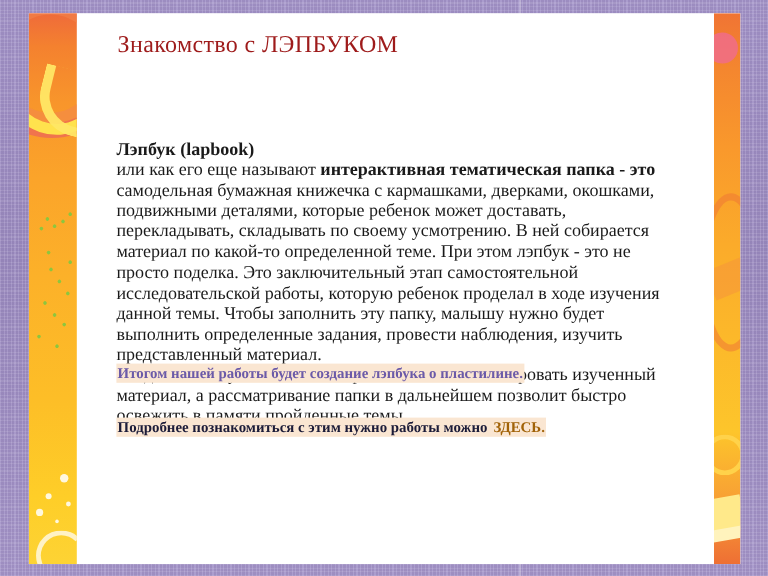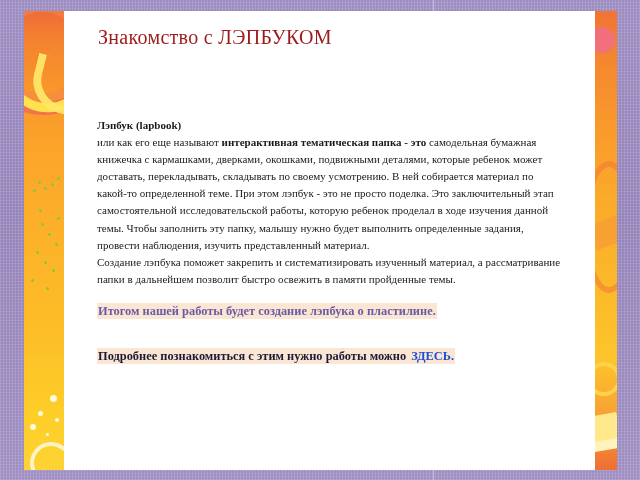--- a/index.html
+++ b/index.html
@@ -221,21 +221,21 @@
     font-weight: bold;
     color: #101010;
   }
 
   #body-text {
     position: absolute;
     left: 33px;
     top: 106px;
     width: 468px;
     font-family: "Liberation Serif", serif;
-    font-size: 11px;
+    font-size: 15px;
     line-height: 17.1px;
     color: #1a1a1a;
     text-align: left;
   }
   #body-text .lead {
     font-weight: bold;
   }
   #body-text .em {
     font-weight: bold;
     text-align: center;
@@ -269,21 +269,21 @@
     font-weight: bold;
   }
   #more-line-wrap {
     margin-top: 28px;
   }
   #more-line {
     color: #1b1b38;
     font-weight: bold;
   }
   #here-link {
-    color: #1d4ed8;
+    color: #a16207;
     font-weight: bold;
   }
 </style>
 </head>
 <body>
 
 <div id="slide-canvas">
 
   <div id="purple-seam"></div>
 

